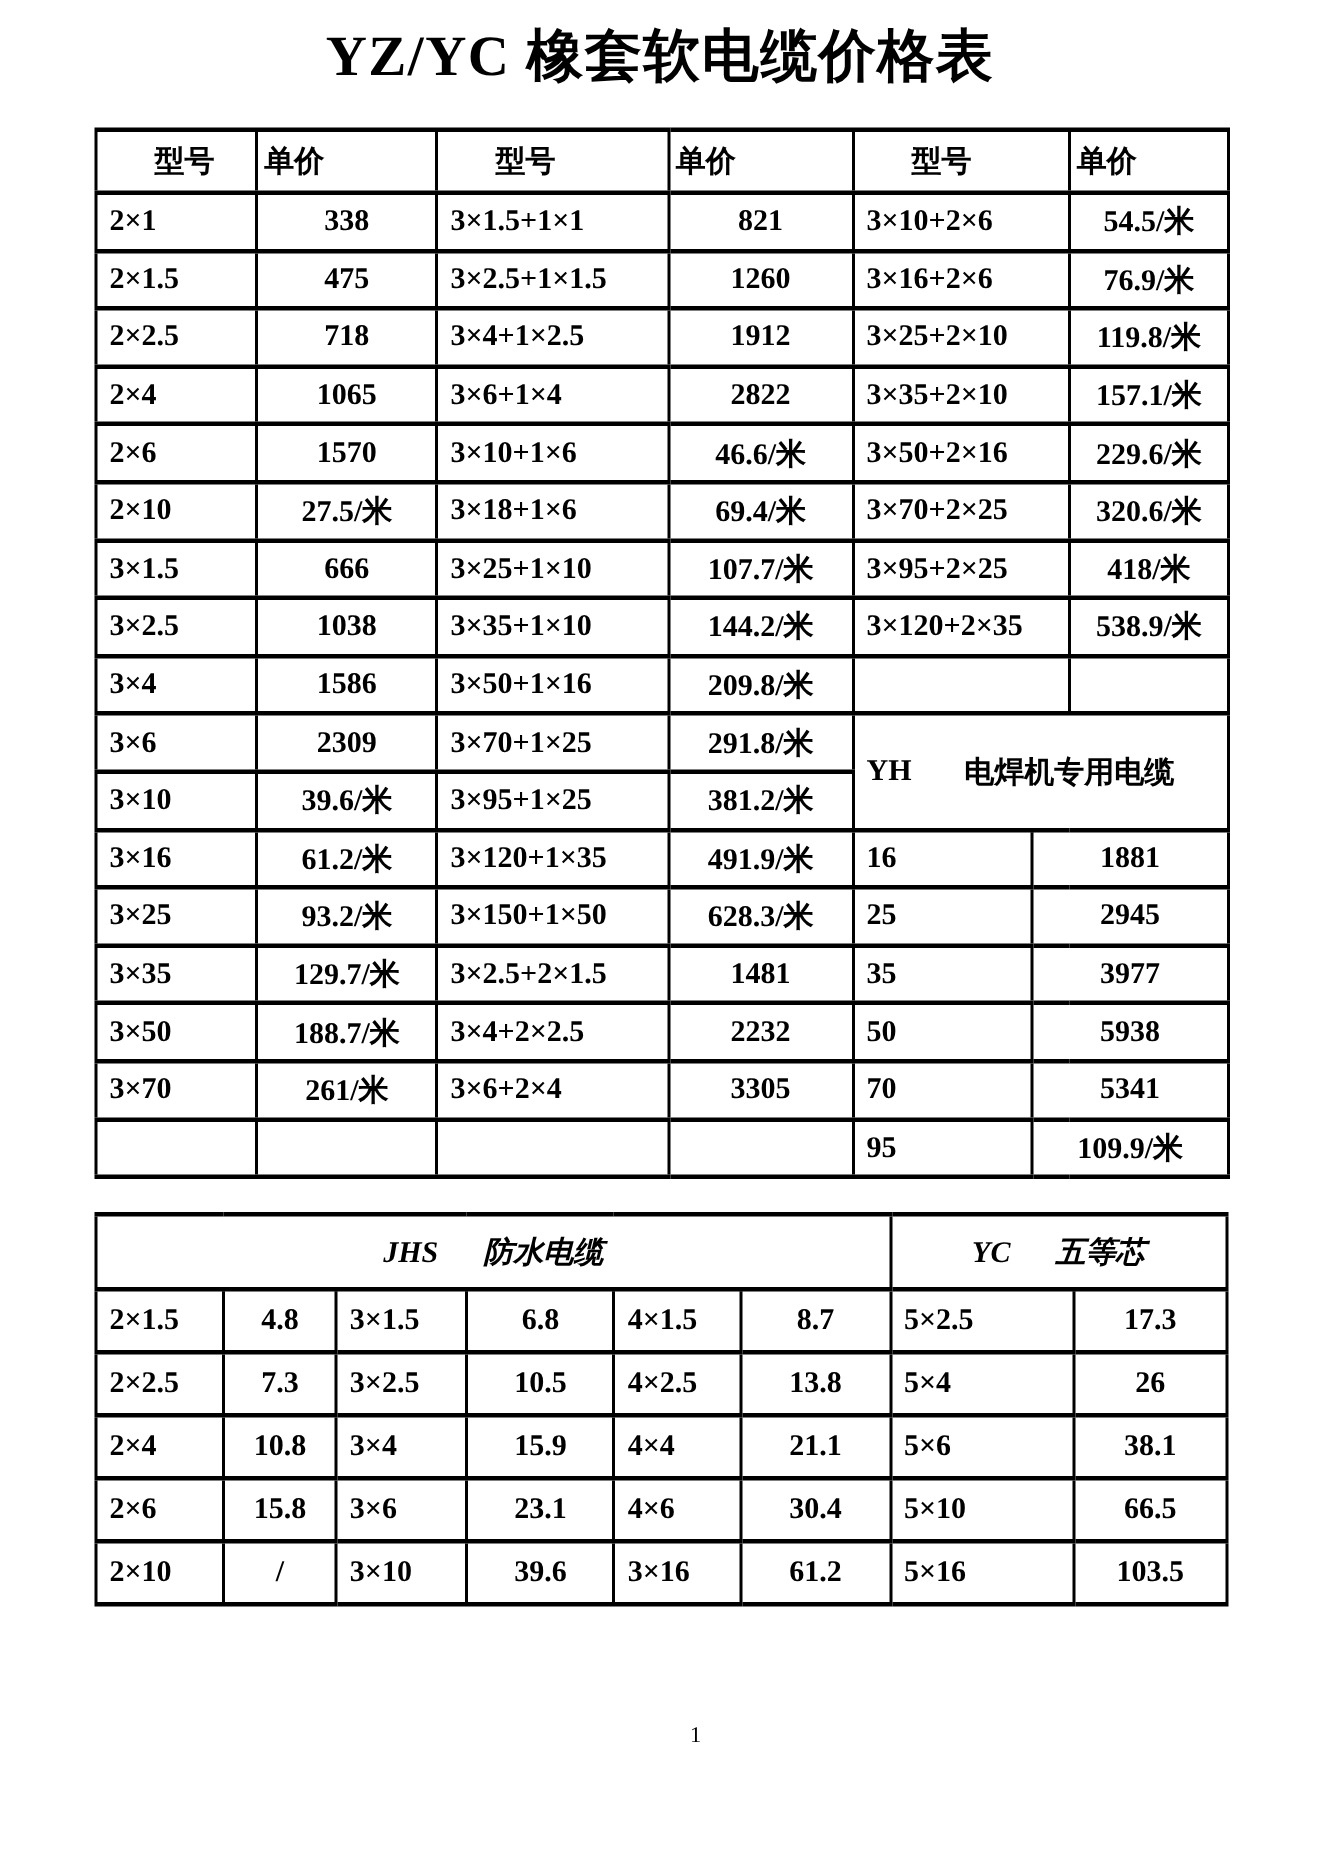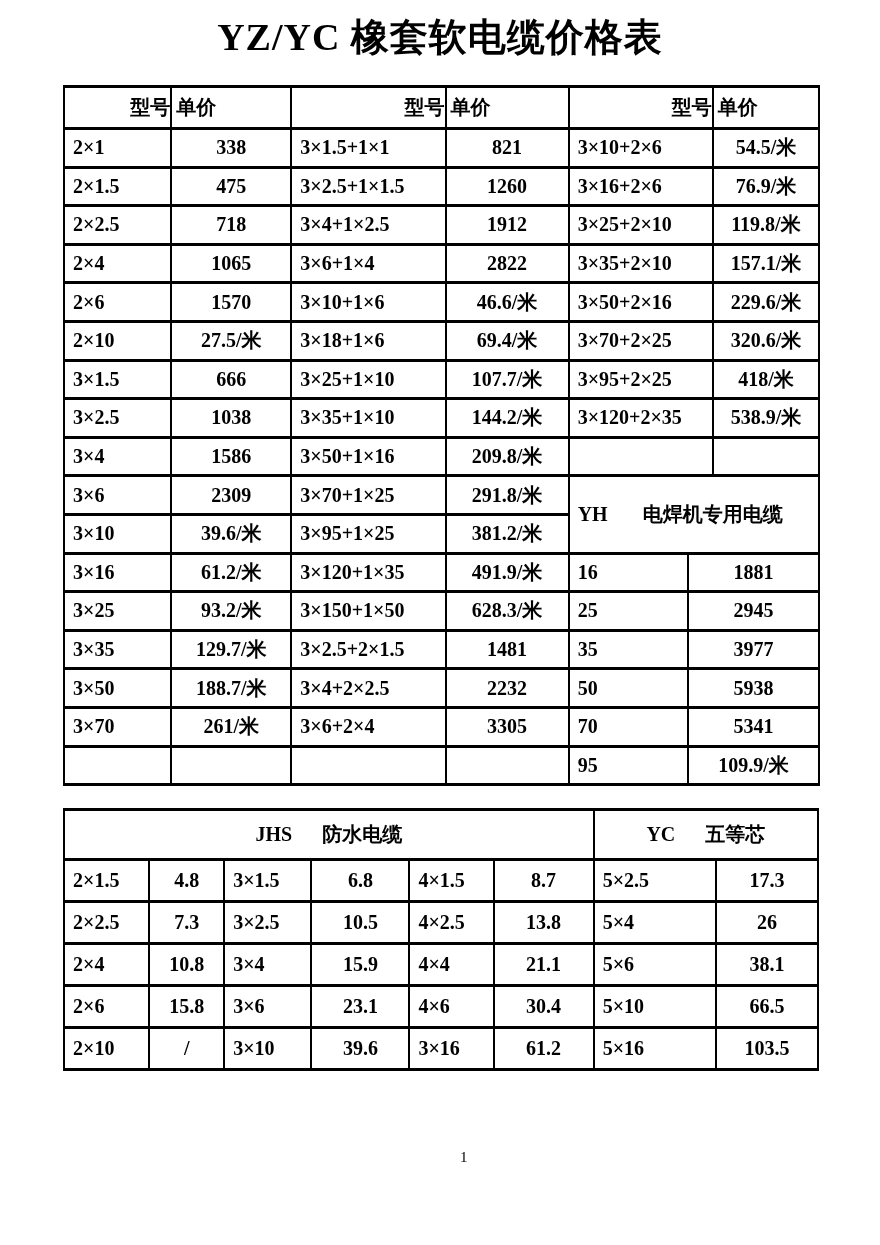--- a/index.html
+++ b/index.html
@@ -24,31 +24,31 @@
     padding:0;overflow:hidden;white-space:nowrap;
   }
 
   
   .main-table{left:63px;top:85px;width:757px;}
   .main-table tr{height:38.6px;}
   .main-table tr.header-row{height:42px;}
 
   .spec{text-align:left;padding-left:8px;}
   .price{text-align:center;}
-  .th-model{text-align:right;padding-left:38px;}
+  .th-model{text-align:left;padding-left:38px;}
   .th-price{text-align:left;padding-left:4px;margin-top:35px;}
 
   .yh-cell{padding:0;}
   .yh-inner{display:flex;align-items:center;width:100%;}
   .yh-code{padding-left:8px;}
   .yh-name{flex:1;text-align:center;}
 
   
   .bottom-table{left:63px;top:808px;width:756px;}
-  .bottom-table tr.merged-row{height:50px;}
+  .bottom-table tr.merged-row{height:50px;font-style:italic;}
   .bottom-table tr.header-row{height:45px;}
   .bottom-table tr.data-row{height:42px;}
 
   .merged-header{text-align:center;}
   .merged-header .sec-name{margin-left:30px;}
 
   .page-number{
     position:absolute;top:1149px;left:460px;
     font-size:15px;font-weight:normal;
   }

